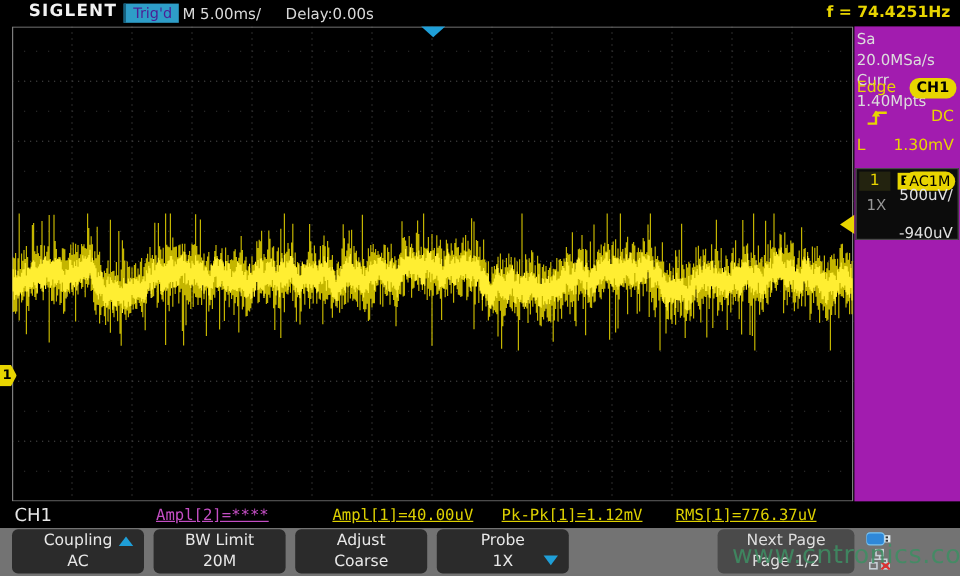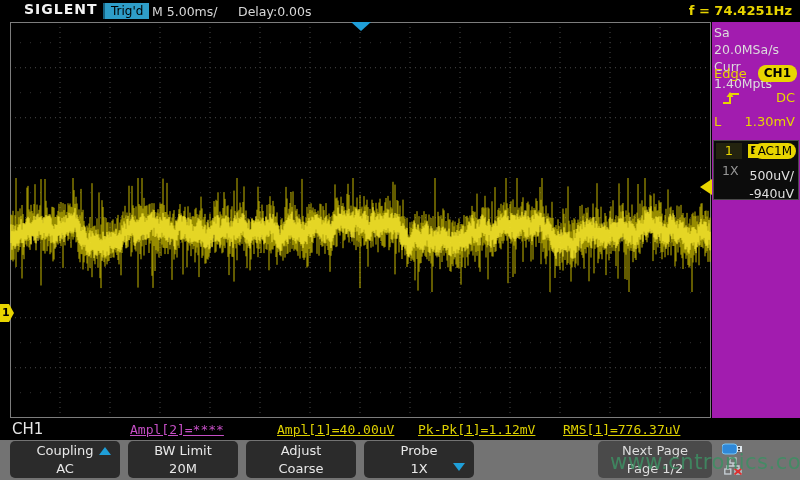--- a/index.html
+++ b/index.html
@@ -2,21 +2,21 @@
 <html><head>
 <meta charset="utf-8">
 <style>
   html,body{margin:0;padding:0;background:#000;}
   #scope{position:relative;width:800px;height:480px;background:#000;overflow:hidden;
          font-family:"DejaVu Sans","Liberation Sans",sans-serif;-webkit-font-smoothing:antialiased;}
   
   #header{position:absolute;left:0;top:0;width:800px;height:22px;background:#000;}
   .brand{position:absolute;left:24px;top:1px;color:#f2f2f2;font-size:14px;font-weight:800;letter-spacing:1px;}
   .trig-badge{position:absolute;left:103px;top:3px;height:16px;line-height:16px;padding:0 6px;
-              background:#2e9dc8;color:#000000;font-size:12px;border-left:2px solid #16607e;}
+              background:#2e9dc8;color:#4c1d95;font-size:12px;border-left:2px solid #16607e;}
   .tb{position:absolute;top:4px;color:#d8d8d8;font-size:12.5px;}
   .tb-main{left:152px;} .tb-delay{left:238px;}
   .freq{position:absolute;right:8px;top:3px;color:#e8d500;font-size:13px;font-weight:bold;}
   
   #plot{position:absolute;left:0;top:22px;width:712px;height:396px;background:#000;}
   #plot svg{position:absolute;left:0;top:0;}
   .trig-pos{position:absolute;left:351px;top:0;width:0;height:0;
             border-left:10px solid transparent;border-right:10px solid transparent;border-top:9px solid #1f9fd8;}
   .trig-level{position:absolute;left:700px;top:157px;width:0;height:0;
               border-top:8px solid transparent;border-bottom:8px solid transparent;border-right:12px solid #e8d500;}
@@ -34,21 +34,21 @@
   .slope-icon{position:absolute;left:8px;top:4px;}
   .chbox{position:absolute;left:1px;top:118px;width:84px;height:58px;background:#0c0c0c;
          border:1px solid #4a4a4a;font-size:12.5px;}
   .ch-num{position:absolute;left:2px;top:2px;width:26px;height:16px;background:#23230f;color:#e8d500;
           text-align:center;line-height:16px;font-size:13px;}
   .badge-b{position:absolute;left:34px;top:3px;width:13px;height:14px;background:#e8d500;color:#000;
            font-size:11px;font-weight:bold;text-align:center;line-height:14px;}
   .badge-ac{position:absolute;right:2px;top:2px;background:#e8d500;color:#000;font-size:12px;font-weight:normal;
             border-radius:8px;padding:0 4px;height:16px;line-height:16px;}
   .ch-probe{position:absolute;left:8px;top:22px;color:#969696;}
-  .ch-scale{position:absolute;right:4px;top:27px;color:#e0e0e0;margin-left:41px;}
+  .ch-scale{position:absolute;right:4px;top:14px;color:#e0e0e0;margin-left:41px;}
   .ch-offset{position:absolute;right:4px;top:45px;color:#e0e0e0;}
   
   #measure{position:absolute;left:0;top:418px;width:800px;height:22px;background:#000;
            font-family:"DejaVu Sans Mono","Liberation Mono",monospace;font-size:13px;}
   .m-ch{position:absolute;left:12px;top:2px;color:#e6e6e6;font-size:15px;font-family:"DejaVu Sans",sans-serif;}
   .m-item{position:absolute;top:4px;text-decoration:underline;}
   .m-magenta{color:#c44ec4;} .m-yellow{color:#ddd000;}
   .m-0{left:130px;} .m-1{left:277px;} .m-2{left:418px;} .m-3{left:563px;}
   
   #menu{position:absolute;left:0;top:440px;width:800px;height:40px;background:#737373;}

